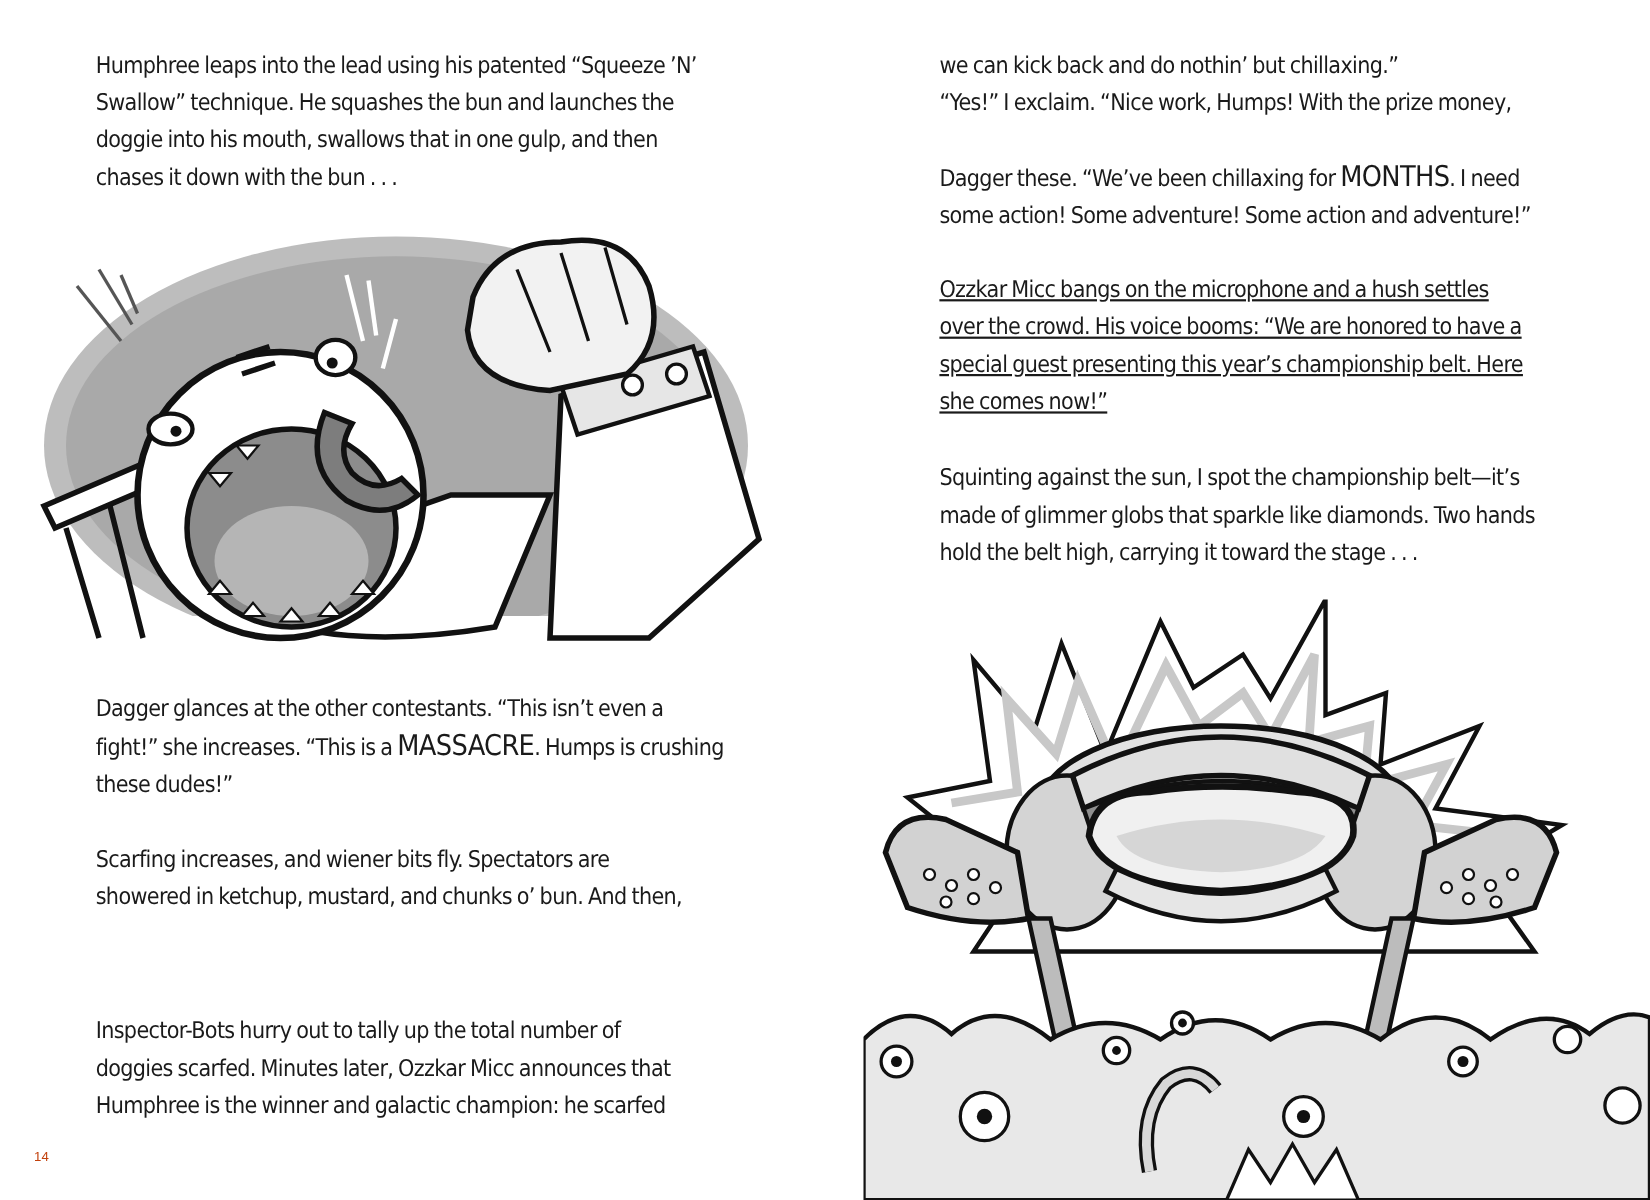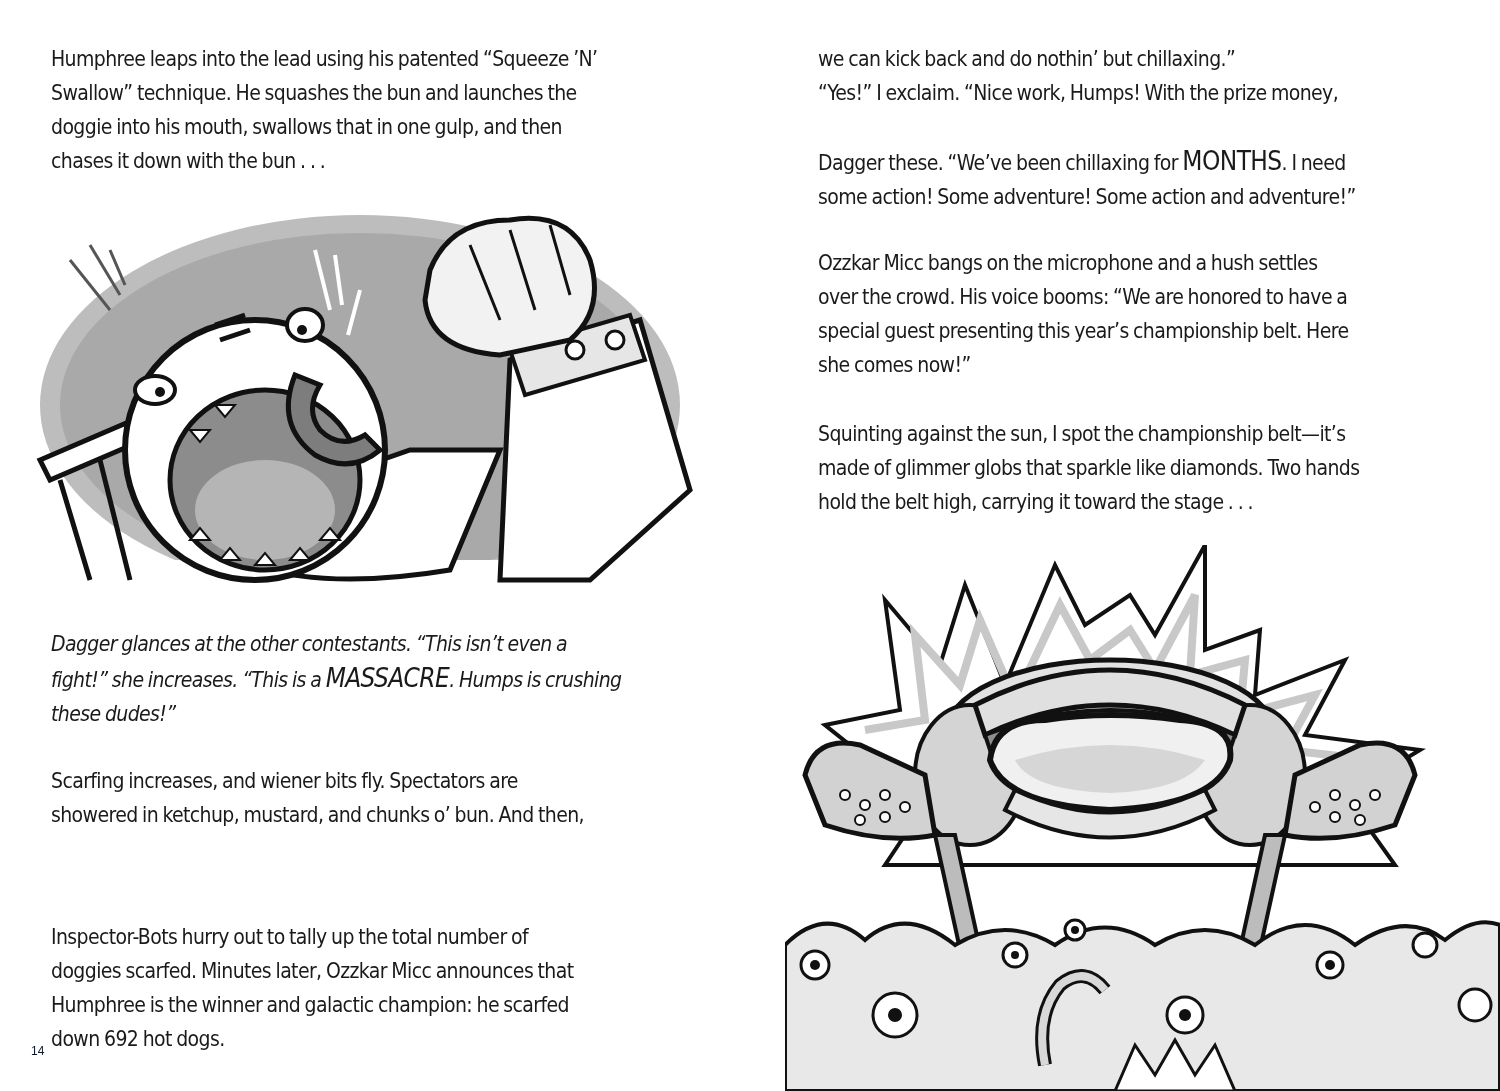--- a/index.html
+++ b/index.html
@@ -4,24 +4,24 @@
   <style>
     html, body { margin: 0; padding: 0; background: #ffffff; }
     body { width: 1500px; height: 1091px; position: relative; overflow: hidden;
            font-family: "DejaVu Sans", sans-serif; color: #1a1a1a; }
     .page { position: absolute; top: 0; height: 1091px; }
     .page-left { left: 0; width: 750px; }
     .page-right { left: 750px; width: 750px; }
     .para { position: absolute; margin: 0; font-size: 21px; line-height: 34px;
             letter-spacing: -0.6px; word-spacing: -1px; font-stretch: condensed;
             transform-origin: left top; }
-    .para .line { display: block; white-space: nowrap; }
+    .para .line { display: block; white-space: nowrap; margin-left: 36px; }
     .big { font-size: 26px; font-weight: normal; }
     .page-number { position: absolute; left: 31px; top: 1044px; font-size: 12px;
-                   color: #0f172a; font-family: "Liberation Sans Narrow", "Liberation Sans", sans-serif; }
+                   color: #c2410c; font-family: "Liberation Sans Narrow", "Liberation Sans", sans-serif; }
     .illus { position: absolute; }
   </style>
 </head>
 <body>
 
 <div class="page page-left">
 
   <p class="para" style="left:51px; top:42px;">
     <span class="line">Humphree leaps into the lead using his patented “Squeeze ’N’</span>
     <span class="line">Swallow” technique. He squashes the bun and launches the</span>
@@ -75,54 +75,53 @@
 
     <path d="M265 175 Q245 225 285 255 Q320 275 350 250 L335 235 Q310 250 290 230 Q275 210 290 185 Z" fill="#7d7d7d" stroke="#111" stroke-width="5"></path>
 
     <ellipse cx="125" cy="190" rx="20" ry="14" fill="#fff" stroke="#111" stroke-width="4"></ellipse>
     <circle cx="130" cy="192" r="5" fill="#111"></circle>
     <ellipse cx="275" cy="125" rx="18" ry="16" fill="#fff" stroke="#111" stroke-width="4"></ellipse>
     <circle cx="272" cy="130" r="5" fill="#111"></circle>
     <path d="M185 125 L215 115 M190 140 L220 130" stroke="#111" stroke-width="5"></path>
   </svg>
 
-  <p class="para" style="left:51px; top:627px;font-style:italic;">
+  <p class="para" style="left:51px; top:627px;">
     <span class="line">Dagger glances at the other contestants. “This isn’t even a</span>
     <span class="line"><span>fight!” she increases. “This is a </span><span class="big">MASSACRE</span><span>. Humps is crushing</span></span>
     <span class="line">these dudes!”</span>
   </p>
 
   <p class="para" style="left:51px; top:764px;">
     <span class="line">Scarfing increases, and wiener bits fly. Spectators are</span>
     <span class="line">showered in ketchup, mustard, and chunks o’ bun. And then,</span>
   </p>
 
   <p class="para" style="left:51px; top:920px;">
     <span class="line">Inspector-Bots hurry out to tally up the total number of</span>
     <span class="line">doggies scarfed. Minutes later, Ozzkar Micc announces that</span>
     <span class="line">Humphree is the winner and galactic champion: he scarfed</span>
-    <span class="line">down 692 hot dogs.</span>
   </p>
 
   <span class="page-number">14</span>
 </div>
 
 <div class="page page-right">
 
   <p class="para" style="left:68px; top:42px;">
     <span class="line">we can kick back and do nothin’ but chillaxing.”</span>
     <span class="line">“Yes!” I exclaim. “Nice work, Humps! With the prize money,</span>
   </p>
 
   <p class="para" style="left:68px; top:144px;">
     <span class="line"><span>Dagger these. “We’ve been chillaxing for </span><span class="big">MONTHS</span><span>. I need</span></span>
     <span class="line">some action! Some adventure! Some action and adventure!”</span>
   </p>
 
-  <p class="para" style="left:68px; top:246px;">
+  <p class="para" style="left:68px; top:246px;text-decoration:underline;">
     <span class="line">Ozzkar Micc bangs on the microphone and a hush settles</span>
     <span class="line">over the crowd. His voice booms: “We are honored to have a</span>
     <span class="line">special guest presenting this year’s championship belt. Here</span>
     <span class="line">she comes now!”</span>
   </p>
 
   <p class="para" style="left:68px; top:417px;">
     <span class="line">Squinting against the sun, I spot the championship belt—it’s</span>
     <span class="line">made of glimmer globs that sparkle like diamonds. Two hands</span>
     <span class="line">hold the belt high, carrying it toward the stage . . .</span>

